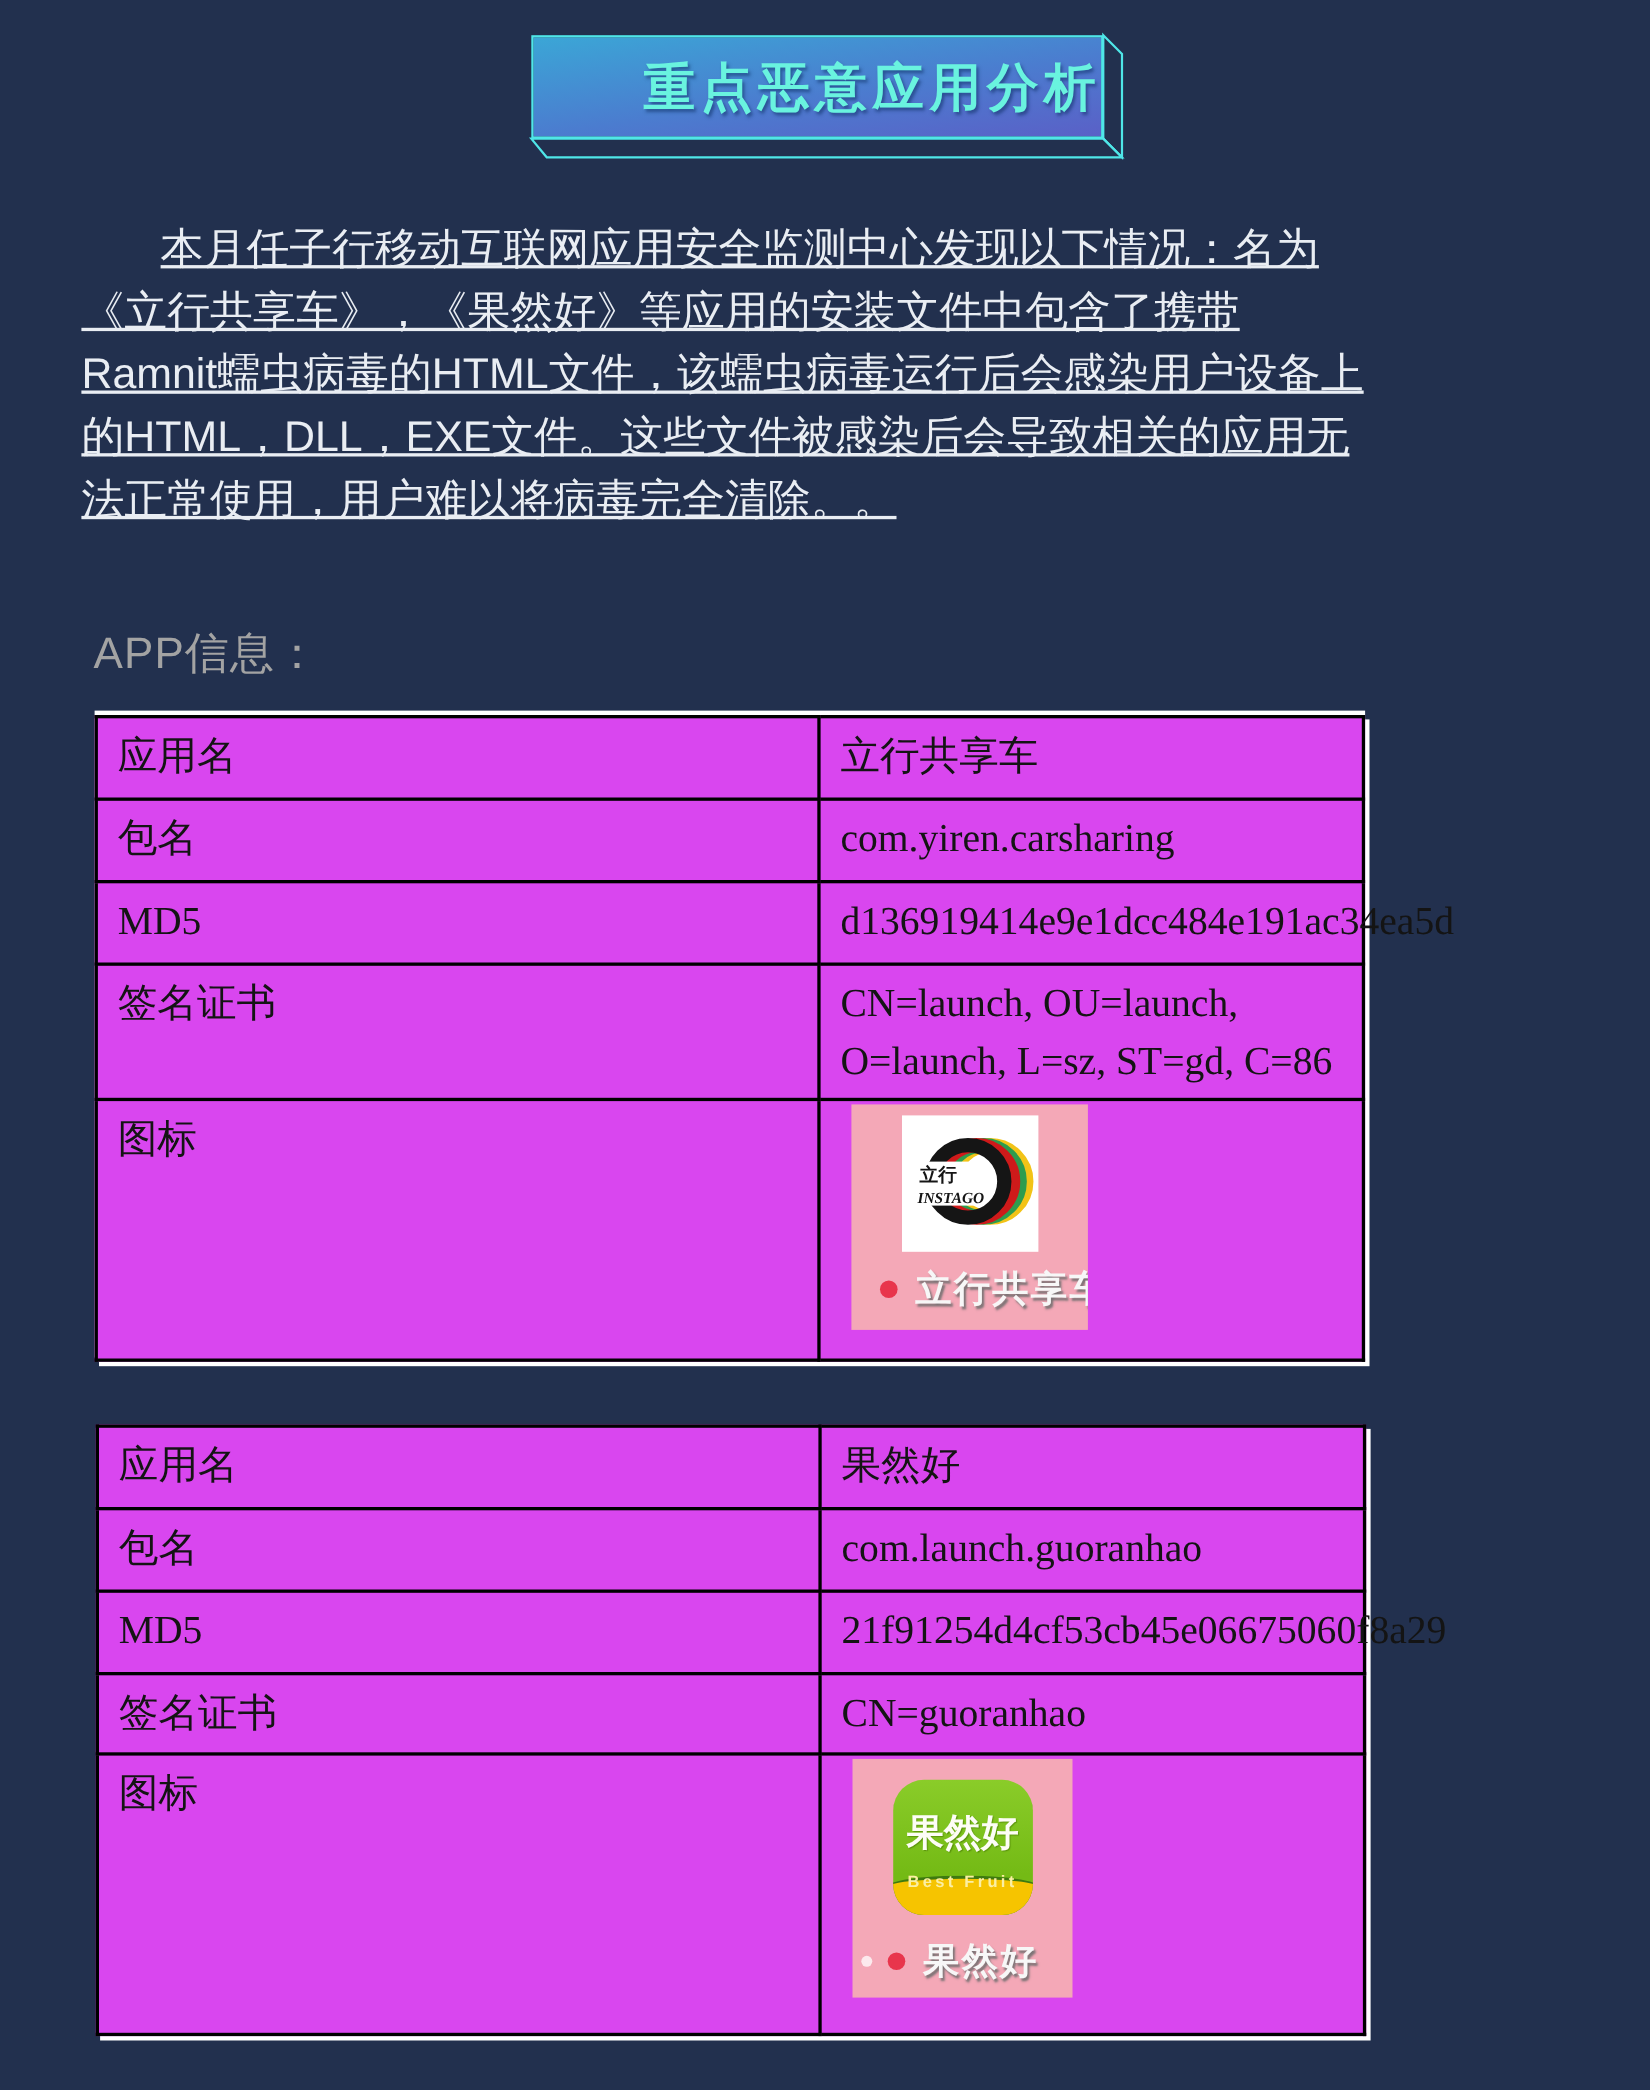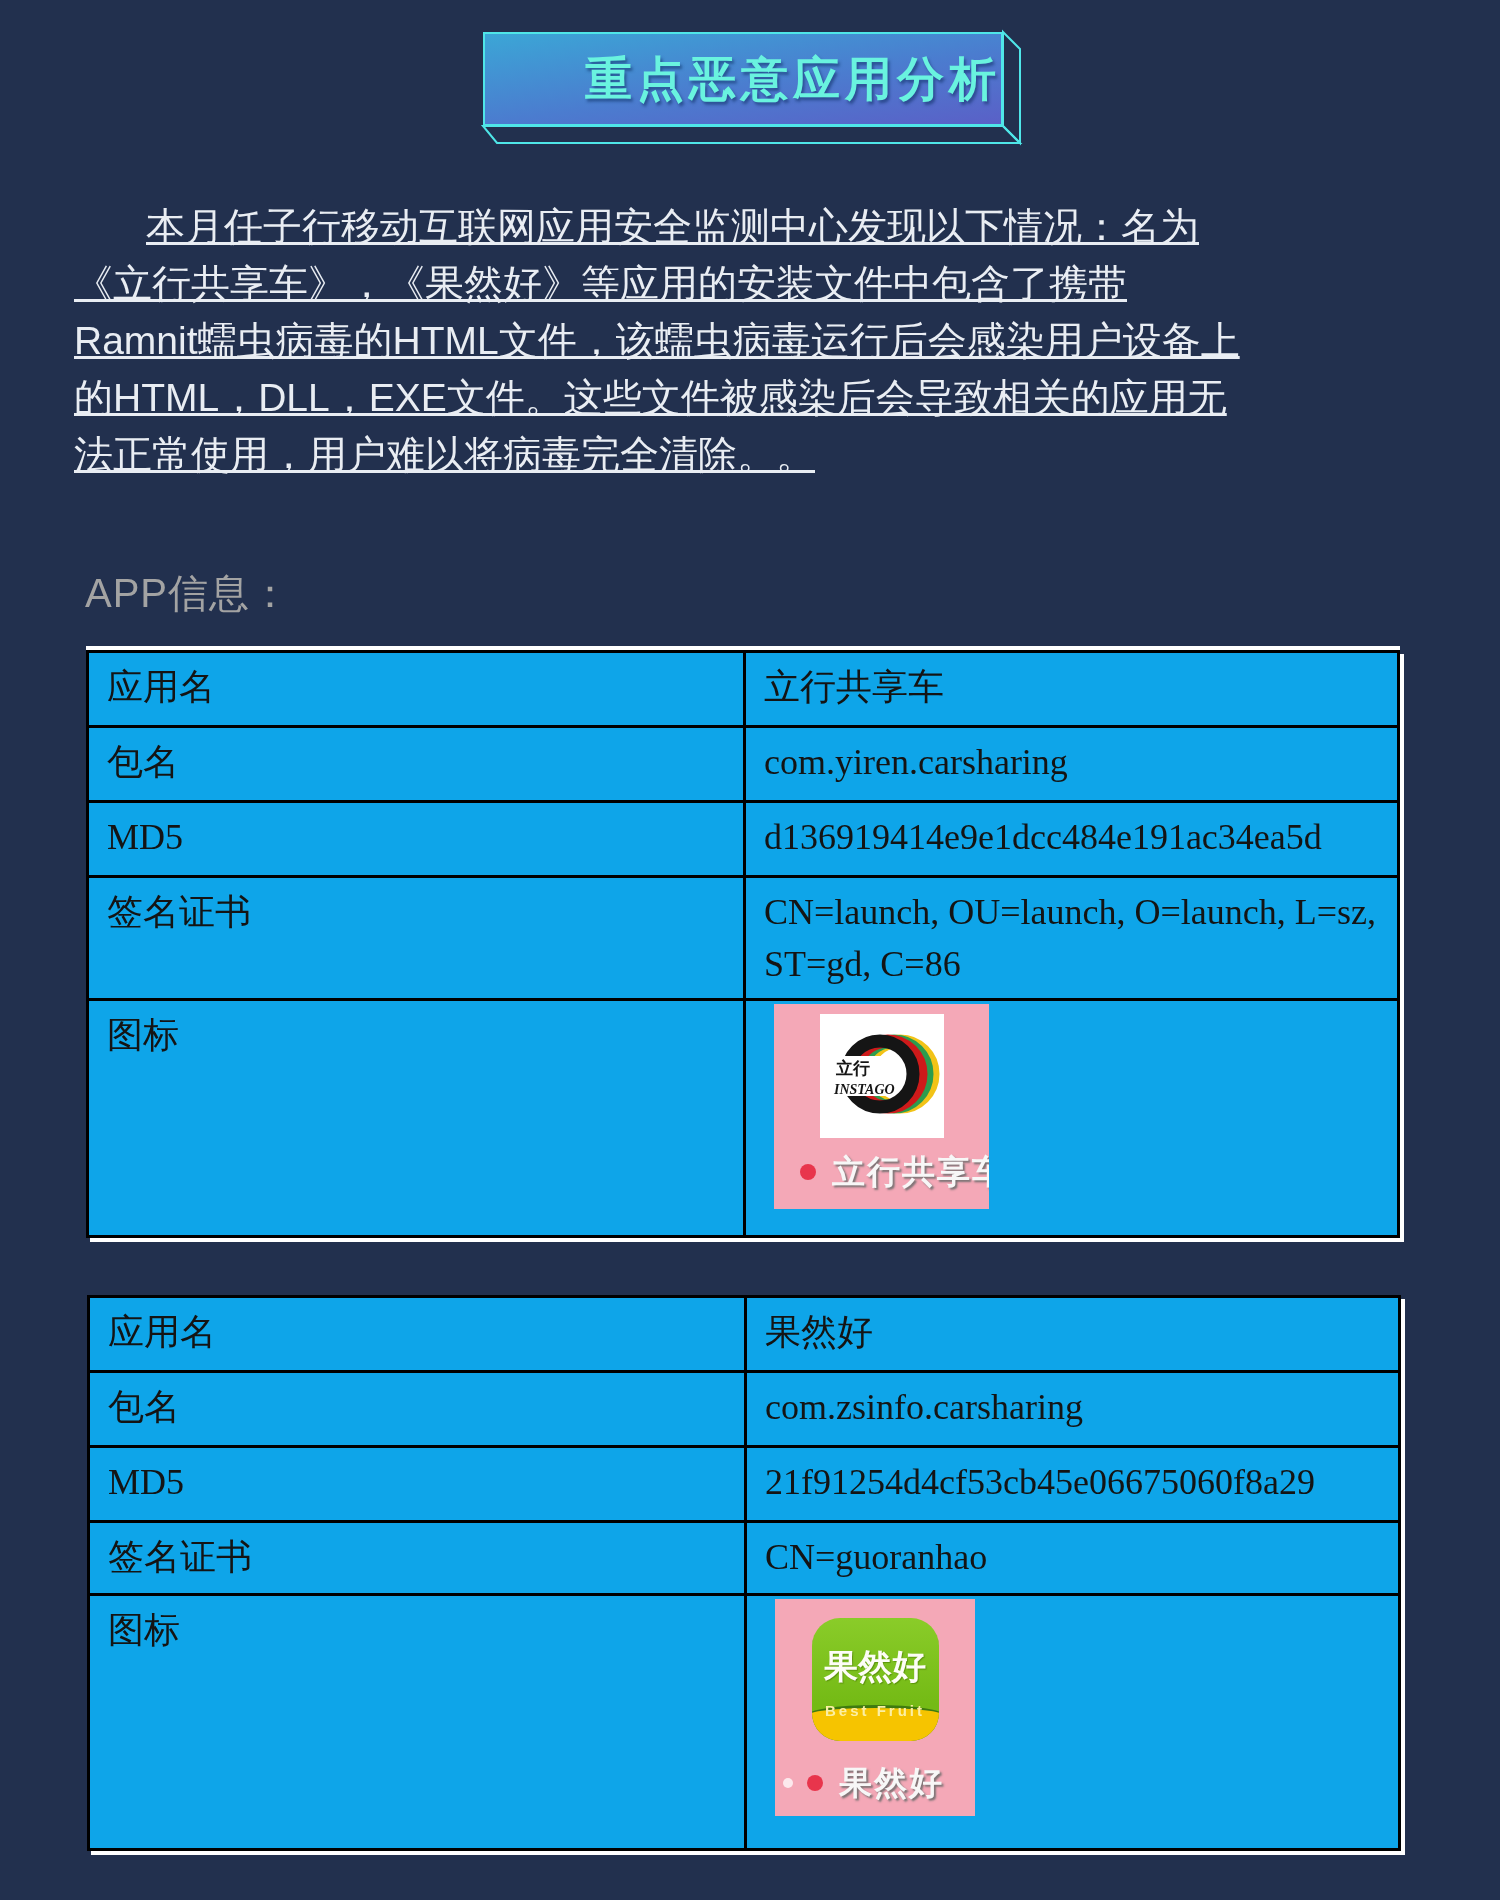--- a/index.html
+++ b/index.html
@@ -22,22 +22,22 @@
   
   .intro { position:absolute; left:74px; top:198px; width:1365px;
     color:#E9EDF3; font-size:39px;text-decoration:underline; }
   .intro .line { height:57px; line-height:57px; white-space:nowrap; }
   .intro .line.indent { padding-left:72px; }
   
   .sec-heading { position:absolute; left:85px; top:566px;
     font-size:40px; font-weight:normal; color:#a3a3a3; letter-spacing:1px; }
   
   .tbl {
-    position:absolute; width:1314px; border-collapse:collapse; table-layout:fixed;
-    background:#0ea5e9; font-family:"Liberation Serif", serif;
+    position:absolute; width:1155px; border-collapse:collapse; table-layout:fixed;
+    background:#d946ef; font-family:"Liberation Serif", serif;
     box-shadow:4px 4px 0 #ffffff;
   }
   .tbl.sheet-top { box-shadow:4px 4px 0 #ffffff, 0 -4px 0 #ffffff; }
   .tbl td {
     border:3px solid #000; vertical-align:top;
     padding:8px 18px; font-size:36px; color:#141414; line-height:52px;
   }
   .tbl col.c1 { width:657px; }
   .tbl tr.rh { height:75px; }
   .tbl tr.rcert1 { height:115px; }
@@ -147,21 +147,21 @@
         <col class="c1">
         <col>
       </colgroup>
     <tbody>
         <tr class="rh">
       <td>应用名</td>
       <td>果然好</td>
     </tr>
     <tr class="rh">
       <td>包名</td>
-      <td>com.zsinfo.carsharing</td>
+      <td>com.launch.guoranhao</td>
     </tr>
     <tr class="rh">
       <td>MD5</td>
       <td>21f91254d4cf53cb45e06675060f8a29</td>
     </tr>
     <tr class="rcert2">
       <td>签名证书</td>
       <td>CN=guoranhao</td>
     </tr>
     <tr class="ricon2">

